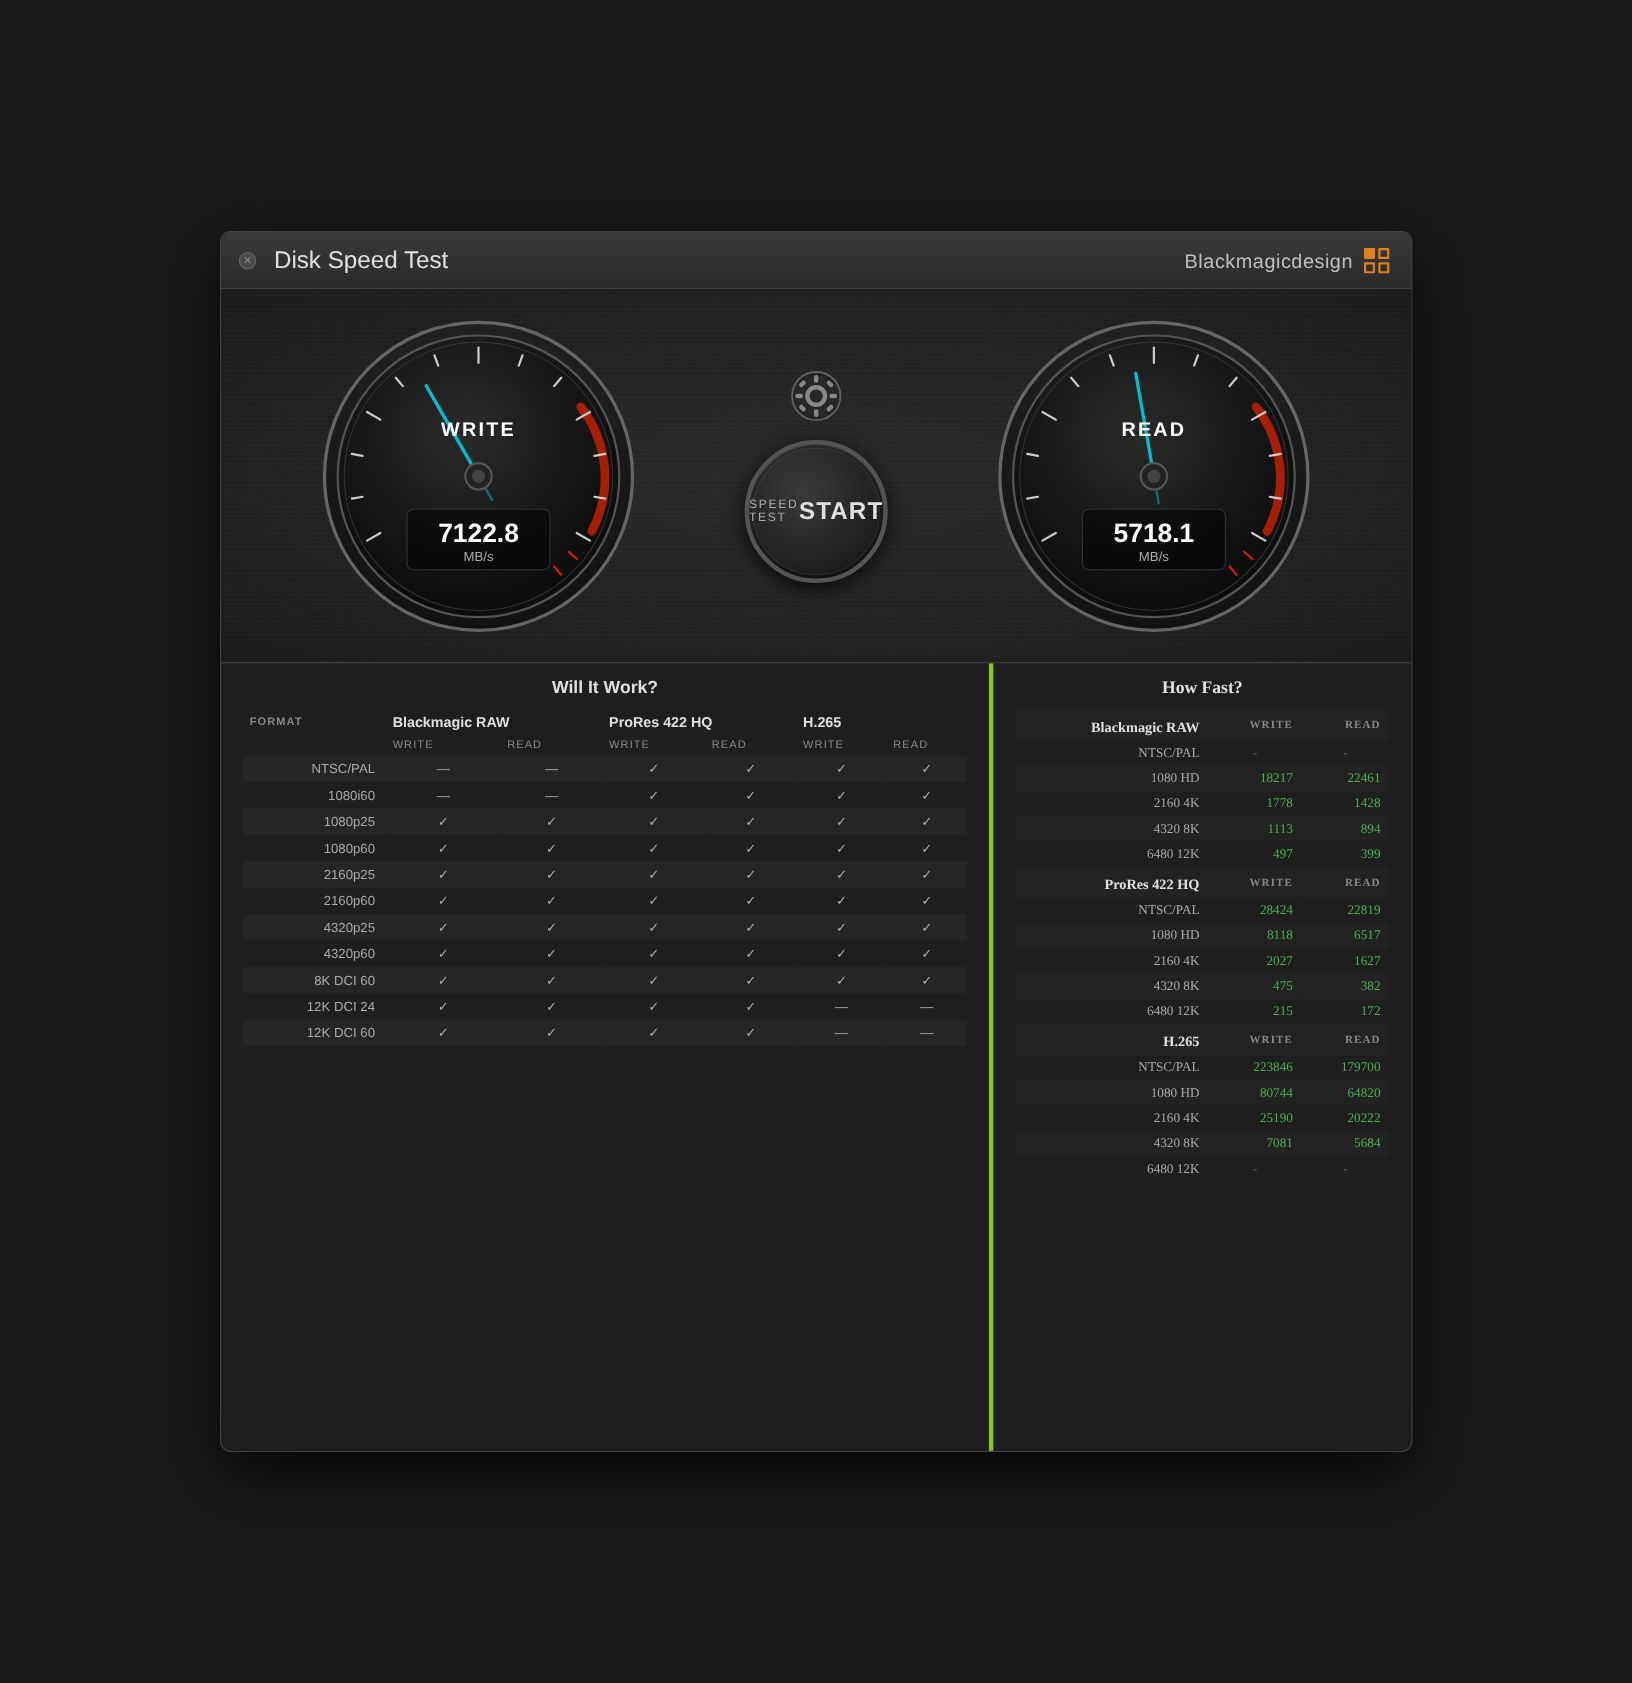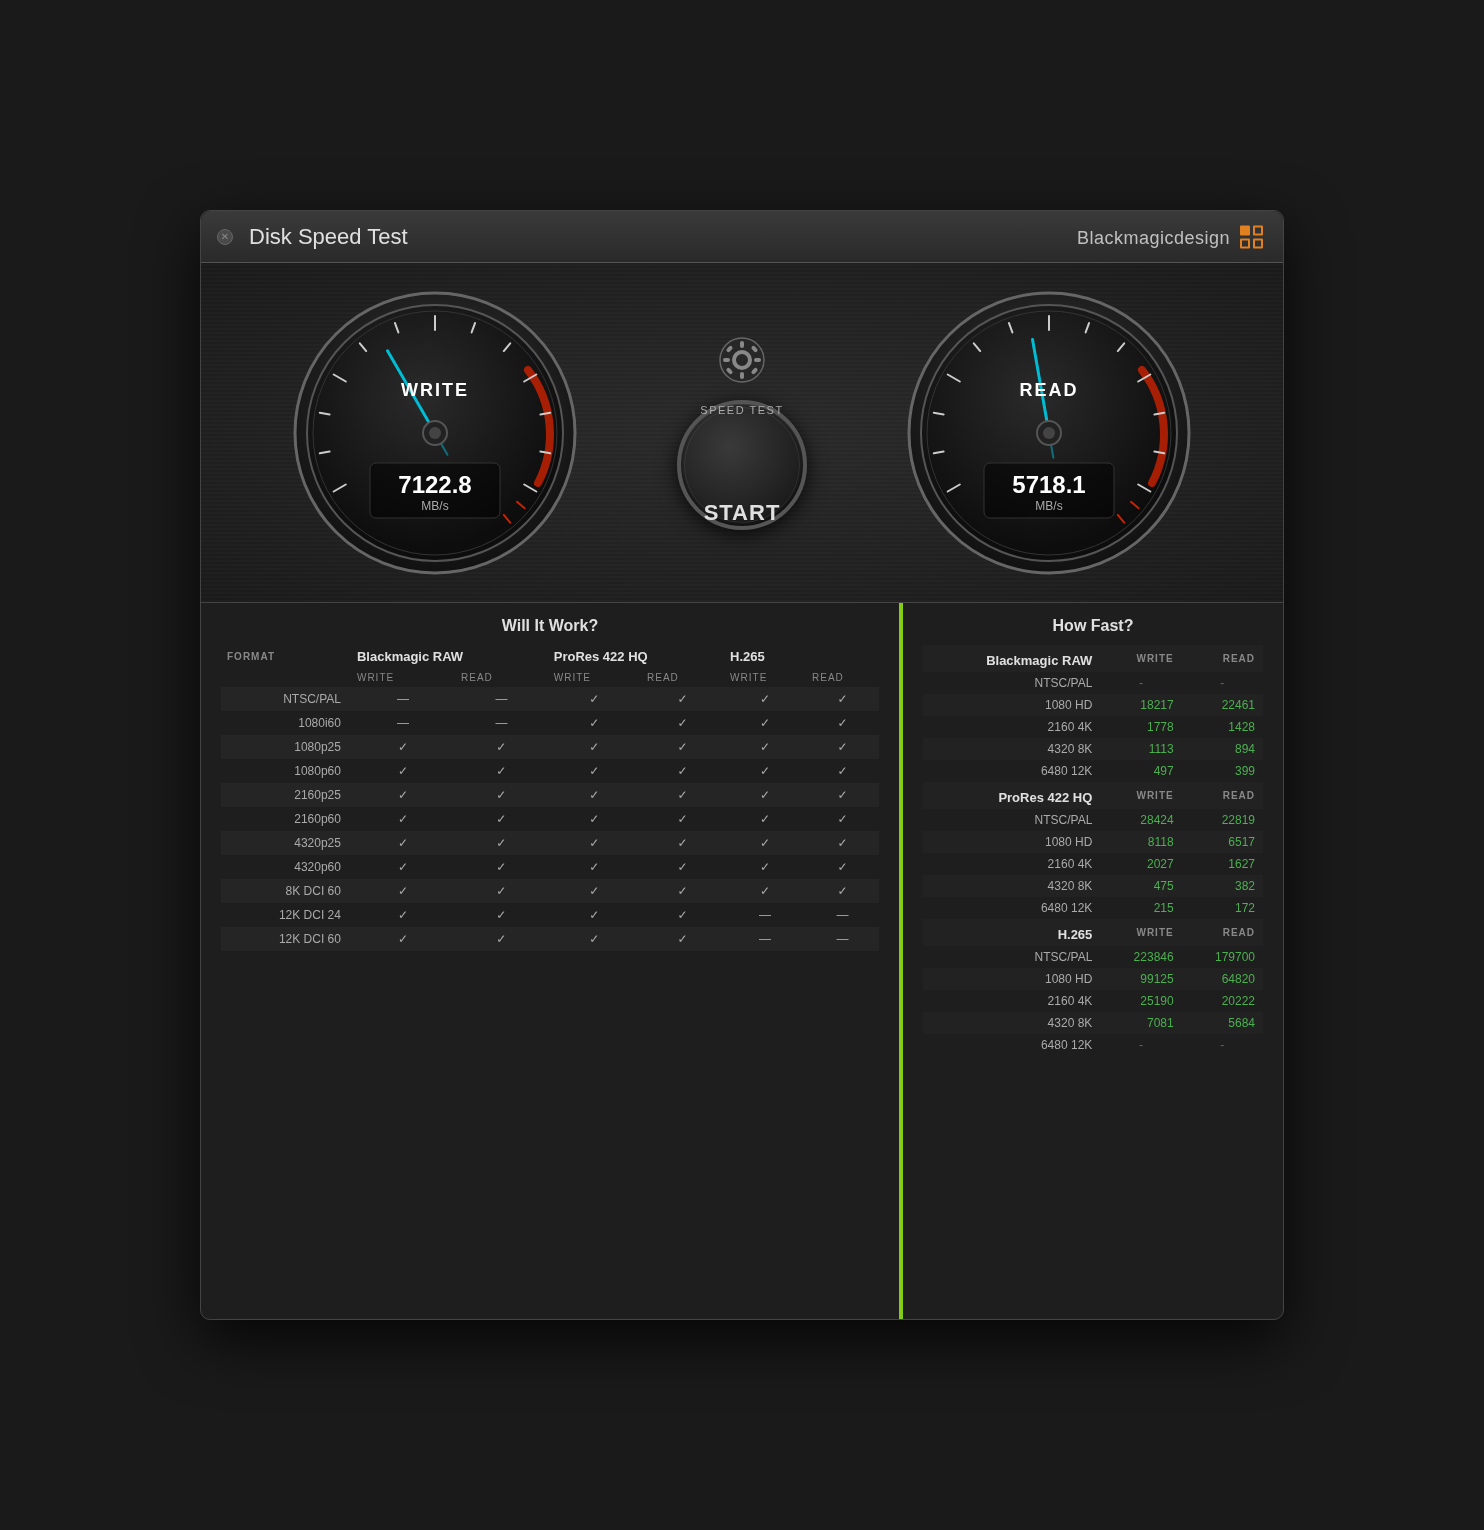--- a/index.html
+++ b/index.html
@@ -141,21 +141,20 @@
       cursor: pointer;
     }
 
     .start-button {
       width: 130px;
       height: 130px;
       border-radius: 50%;
       background: radial-gradient(circle at 40% 35%, #3a3a3a, #111);
       border: 4px solid #555;
       display: flex;
-      flex-direction: column;
       align-items: center;
       justify-content: space-between;
       cursor: pointer;
       box-shadow: 
         0 4px 20px rgba(0,0,0,0.8),
         inset 0 1px 0 rgba(255,255,255,0.1),
         inset 0 -2px 4px rgba(0,0,0,0.5);
       position: relative;
     }
 
@@ -192,20 +191,21 @@
       flex: 1;
       padding: 0 20px 20px;
       border-right: 4px solid #84cc16;
       overflow: hidden;
     }
 
     .how-fast {
       width: 380px;
       padding: 0 20px 20px;
       overflow: hidden;
+      font-family: Liberation Serif, serif;
     }
 
     .section-title {
       color: #e0e0e0;
       font-size: 16px;
       font-weight: 600;
       text-align: center;
       padding: 14px 0 10px;
     }
 
@@ -670,21 +670,21 @@
               <td class="col-header">WRITE</td>
               <td class="col-header">READ</td>
             </tr>
             <tr>
               <td class="row-label">NTSC/PAL</td>
               <td class="green">223846</td>
               <td class="green">179700</td>
             </tr>
             <tr>
               <td class="row-label">1080 HD</td>
-              <td class="green">99125</td>
+              <td class="green">80744</td>
               <td class="green">64820</td>
             </tr>
             <tr>
               <td class="row-label">2160 4K</td>
               <td class="green">25190</td>
               <td class="green">20222</td>
             </tr>
             <tr>
               <td class="row-label">4320 8K</td>
               <td class="green">7081</td>

